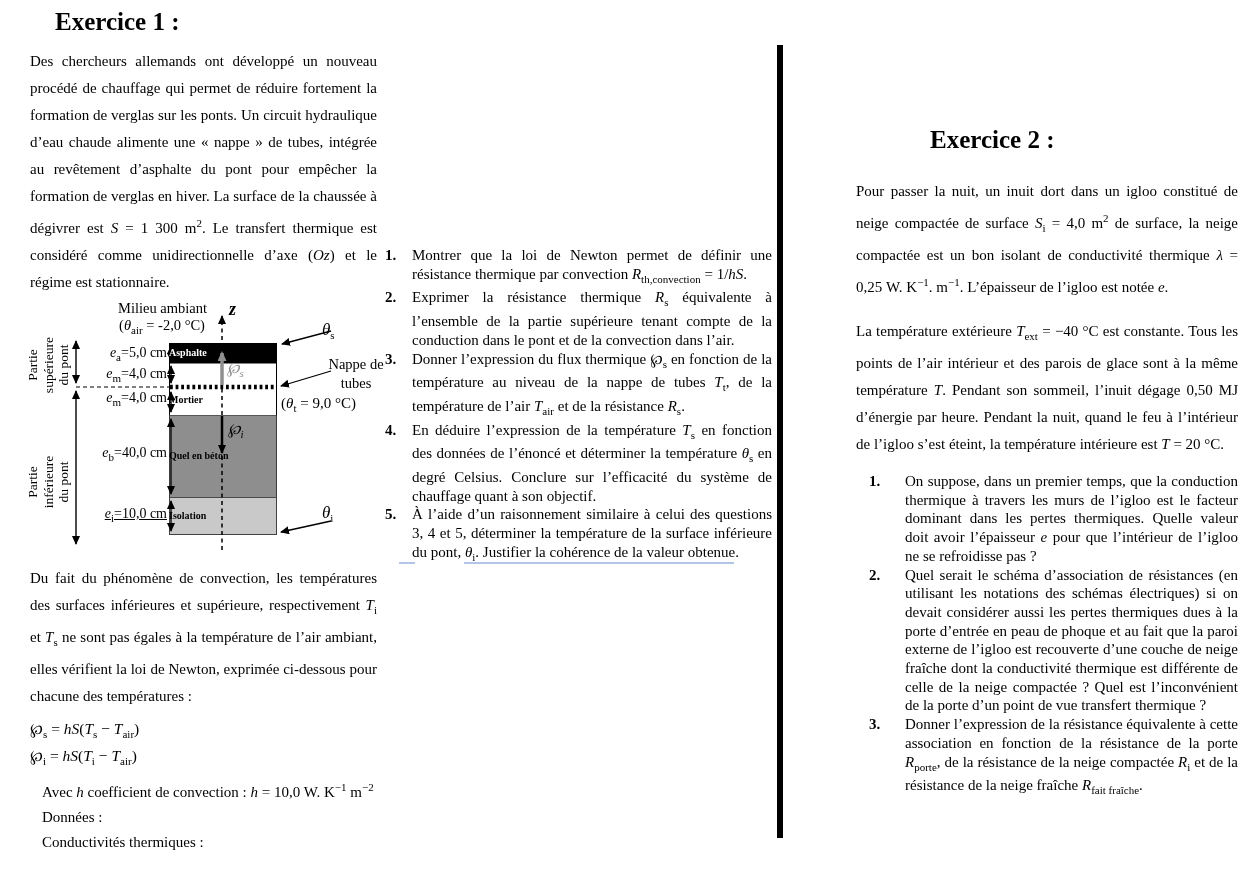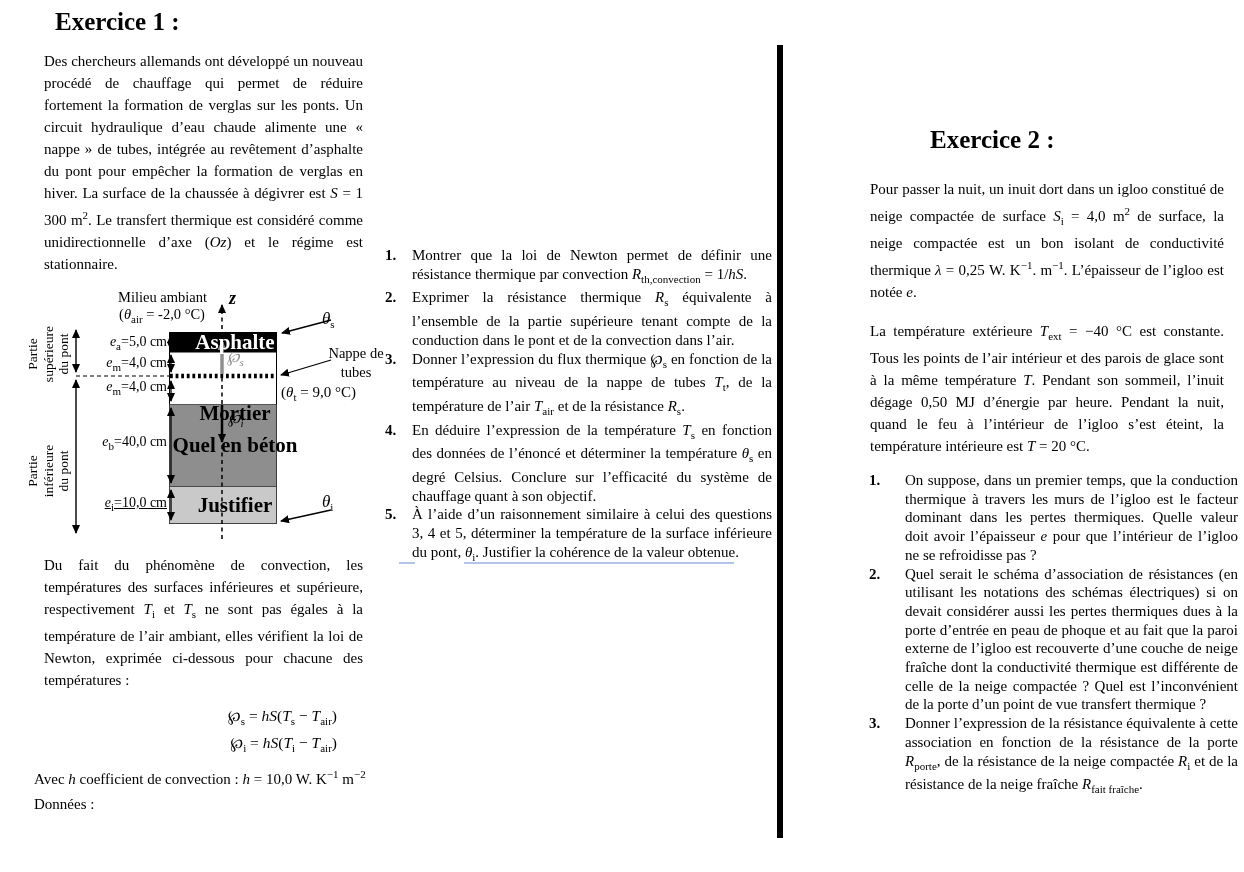--- a/index.html
+++ b/index.html
@@ -1,36 +1,36 @@
 <!DOCTYPE html>
 <html><head>
 <meta charset="utf-8">
 <style>
   html,body{margin:0;padding:0;background:#fff;}
   .page{position:relative;width:1244px;height:872px;background:#fff;overflow:hidden;
         font-family:"Liberation Serif","DejaVu Serif",serif;color:#000;}
   .ex-title{font-size:25px;font-weight:bold;margin:0;}
   .col-left{position:absolute;left:30px;top:8px;width:347px;}
   .col-left .ex-title{margin:0 0 12px 25px;}
-  p.body{font-size:15px;line-height:22px;text-align:justify;margin:14px;}
+  p.body{font-size:15px;line-height:27px;text-align:justify;margin:0;}
   p.mt{margin-top:4px;}
   
   .diagram{position:relative;width:360px;height:255px;margin:4px 0 10px 0;overflow:visible;}
   .diagram svg{position:absolute;left:0;top:0;overflow:visible;}
   .dlbl{position:absolute;font-size:14.5px;line-height:16px;white-space:nowrap;}
   .dlbl.center{text-align:center;white-space:normal;}
-  .layerlbl{position:absolute;left:139px;width:132px;text-align:center;font-weight:bold;font-size:21px;line-height:18px;}
+  .layerlbl{position:absolute;left:139px;width:132px;text-align:left;font-weight:bold;font-size:10px;line-height:18px;}
   .thick{position:absolute;left:18px;width:119px;text-align:right;font-size:14px;line-height:17px;white-space:nowrap;}
   .rot{position:absolute;width:112px;height:48px;transform:rotate(-90deg);text-align:center;
        font-size:13.5px;line-height:15.5px;}
   .flux{font-style:italic;font-size:15px;}
   .gray{color:#8f8f8f;}
   
-  .formulas{text-align:right;padding-right:40px;font-size:15.5px;line-height:21px;margin:8px 0 6px 0;}
-  .dataline{font-size:15px;line-height:19px;margin:0 0 6px 4px;}
+  .formulas{text-align:left;padding-right:40px;font-size:15.5px;line-height:21px;margin:8px 0 6px 0;}
+  .dataline{font-size:15px;line-height:19px;margin:0 0 6px 12px;}
   
   .col-mid{position:absolute;left:385px;top:246px;width:387px;}
   .col-right{position:absolute;left:856px;top:126px;width:382px;}
   .col-right .ex-title{margin:0 0 24px 74px;}
   .q{display:flex;margin:0;}
   .q .n{font-weight:bold;width:27px;flex:none;font-size:15px;line-height:18.7px;}
   .q .t{flex:1;text-align:justify;font-size:15px;line-height:18.7px;}
   .col-right .q{padding-left:13px;}
   .col-right .q .n{width:36px;}
   .divider{position:absolute;left:777px;top:45px;width:6px;height:793px;background:#000;}
@@ -86,23 +86,23 @@
         <line x1="301" y1="31" x2="252" y2="44" stroke="#000" stroke-width="1.3" marker-end="url(#mb)"></line>
         <line x1="301" y1="71" x2="251" y2="86" stroke="#000" stroke-width="1.3" marker-end="url(#mb)"></line>
         <line x1="301" y1="221" x2="251" y2="232" stroke="#000" stroke-width="1.3" marker-end="url(#mb)"></line>
       </svg>
 
       <div class="dlbl center" style="left:75px;top:0;width:115px;">Milieu ambiant</div>
       <div class="dlbl center" style="left:58px;top:17px;width:148px;">(<i>θ</i><sub>air</sub> = -2,0 °C)</div>
       <div class="dlbl" style="left:199px;top:1px;font-size:18px;font-weight:bold;font-style:italic;">z</div>
 
       <div class="layerlbl" style="top:44px;color:#fff;">Asphalte</div>
-      <div class="layerlbl" style="top:91px;margin-top:24px;">Mortier</div>
+      <div class="layerlbl" style="top:91px;">Mortier</div>
       <div class="layerlbl" style="top:147px;">Quel en béton</div>
-      <div class="layerlbl" style="top:207px;">Justifier</div>
+      <div class="layerlbl" style="top:207px;">Isolation</div>
 
       <div class="dlbl flux gray" style="left:197px;top:60px;">℘<sub>s</sub></div>
       <div class="dlbl flux" style="left:198px;top:121px;">℘<sub>i</sub></div>
 
       <div class="thick" style="top:44px;"><i>e</i><sub>a</sub>=5,0 cm</div>
       <div class="thick" style="top:65px;"><i>e</i><sub>m</sub>=4,0 cm</div>
       <div class="thick" style="top:89px;"><i>e</i><sub>m</sub>=4,0 cm</div>
       <div class="thick" style="top:144px;"><i>e</i><sub>b</sub>=40,0 cm</div>
       <div class="thick" style="top:205px;text-decoration:underline;"><i>e</i><sub>i</sub>=10,0 cm</div>
 
@@ -117,20 +117,21 @@
 
     <p class="body mt">Du fait du phénomène de convection, les températures des surfaces inférieures et supérieure, respectivement <i>T</i><sub>i</sub> et <i>T</i><sub>s</sub> ne sont pas égales à la température de l’air ambiant, elles vérifient la loi de Newton, exprimée ci-dessous pour chacune des températures :</p>
 
     <div class="formulas">
       <div>℘<sub>s</sub> = <i>hS</i>(<i>T</i><sub>s</sub> − <i>T</i><sub>air</sub>)</div>
       <div>℘<sub>i</sub> = <i>hS</i>(<i>T</i><sub>i</sub> − <i>T</i><sub>air</sub>)</div>
     </div>
 
     <p class="dataline">Avec <i>h</i> coefficient de convection : <i>h</i> = 10,0 W. K<sup>−1</sup> m<sup>−2</sup></p>
     <p class="dataline">Données :</p>
+    <p class="dataline">Conductivités thermiques :</p>
 
   </div>
 
   <div class="col-mid">
     <div class="q">
       <span class="n">1.</span>
       <span class="t">Montrer que la loi de Newton permet de définir une résistance thermique par convection <i>R</i><sub>th,convection</sub> = 1/<i>hS</i>.</span>
     </div>
     <div class="q">
       <span class="n">2.</span>

